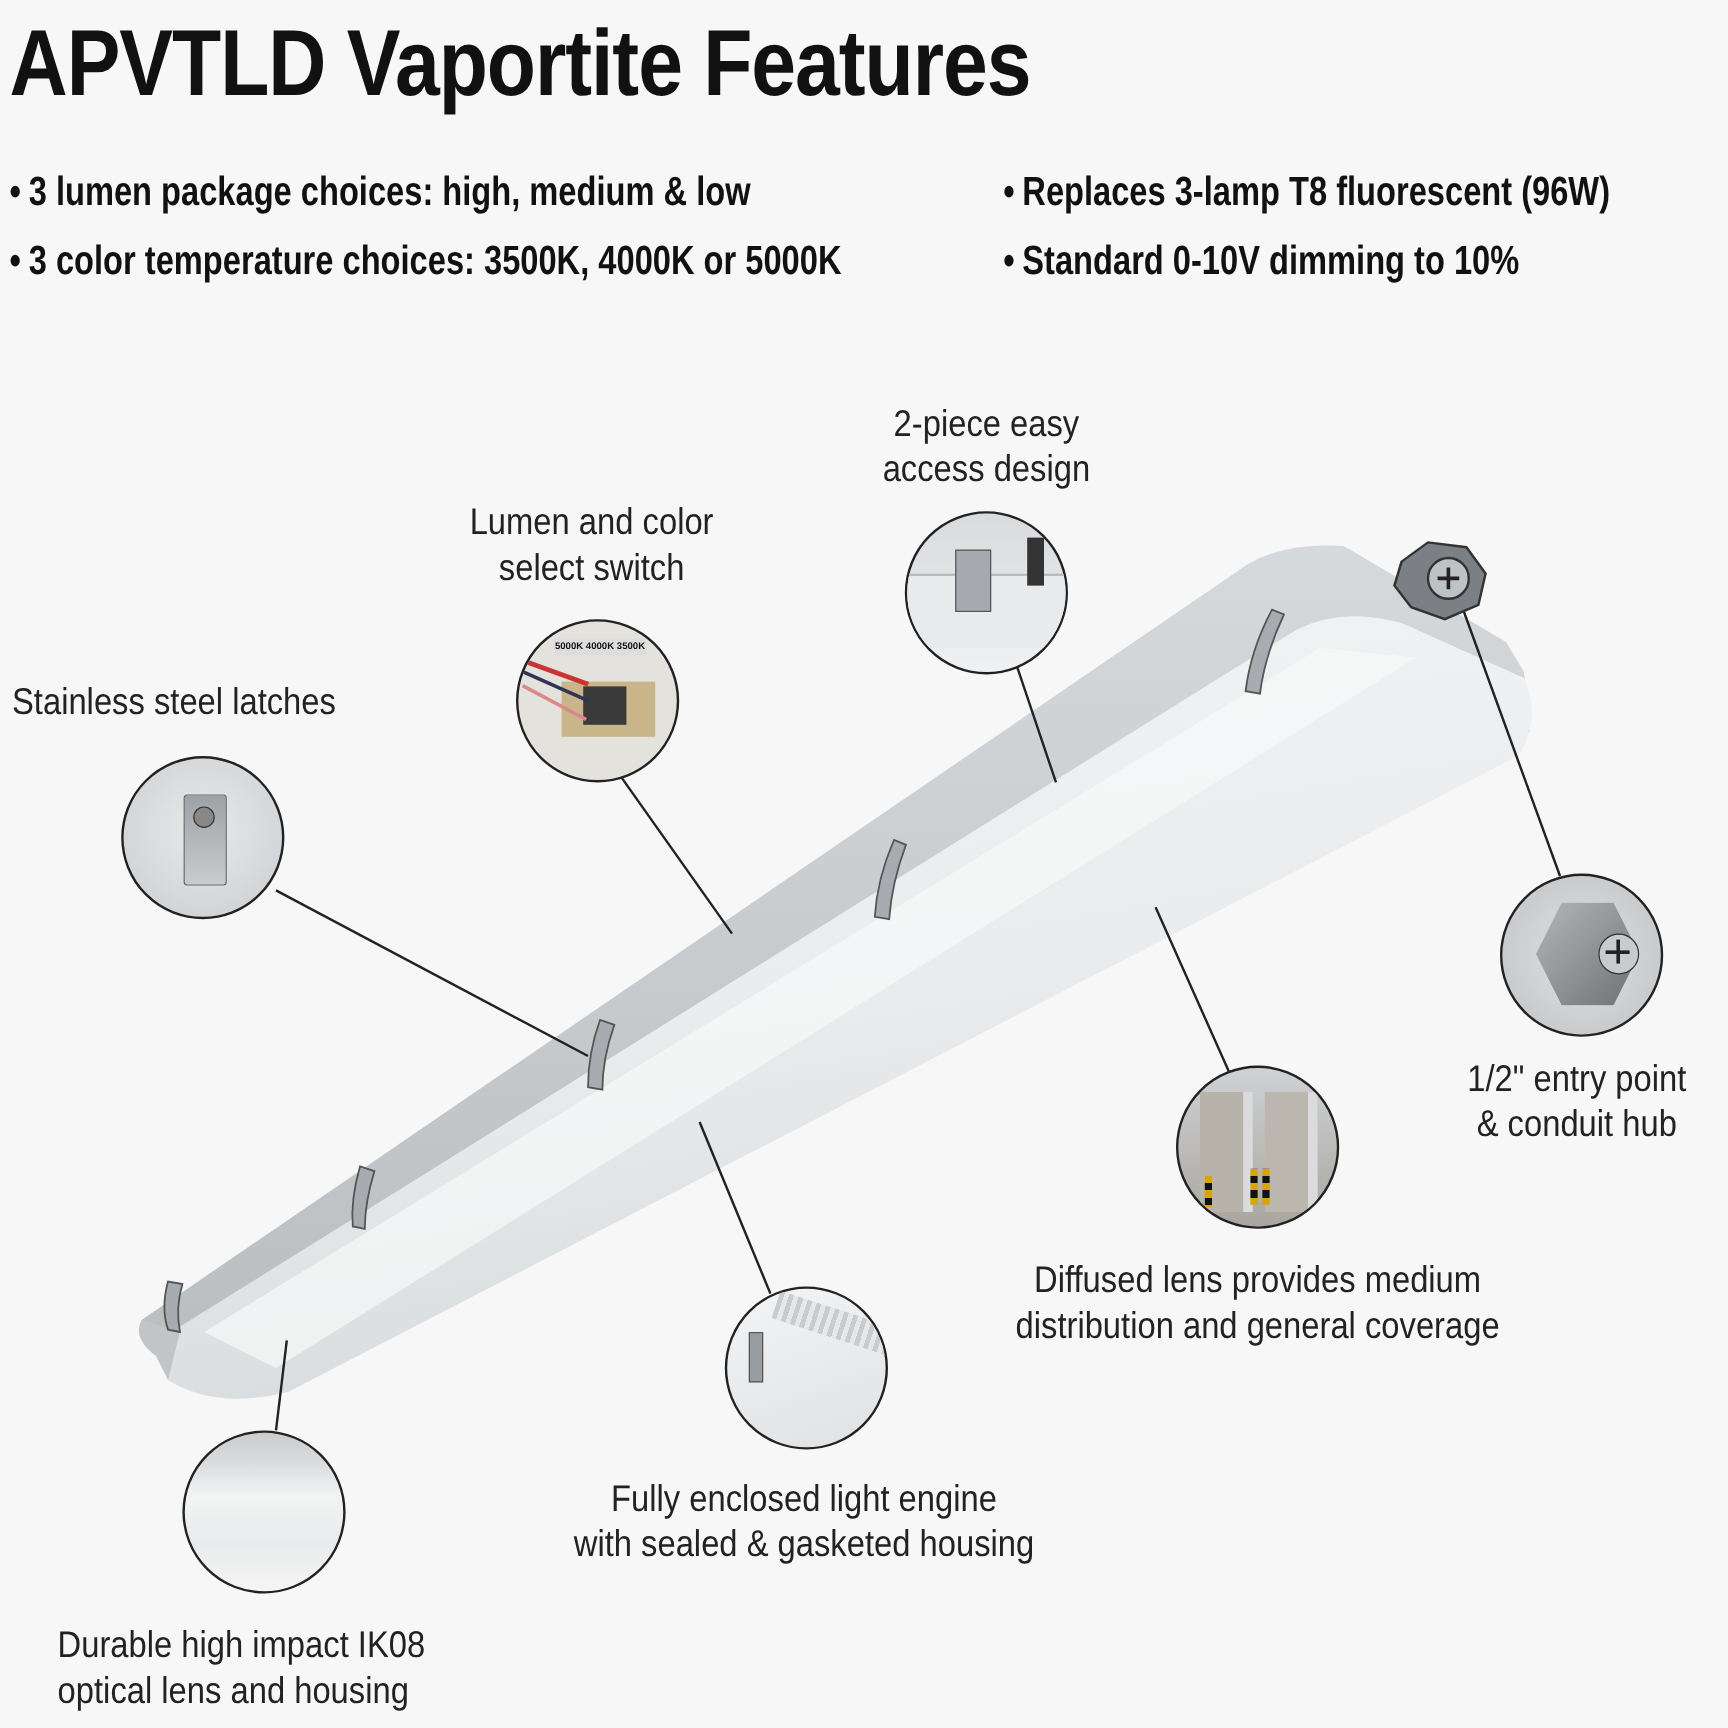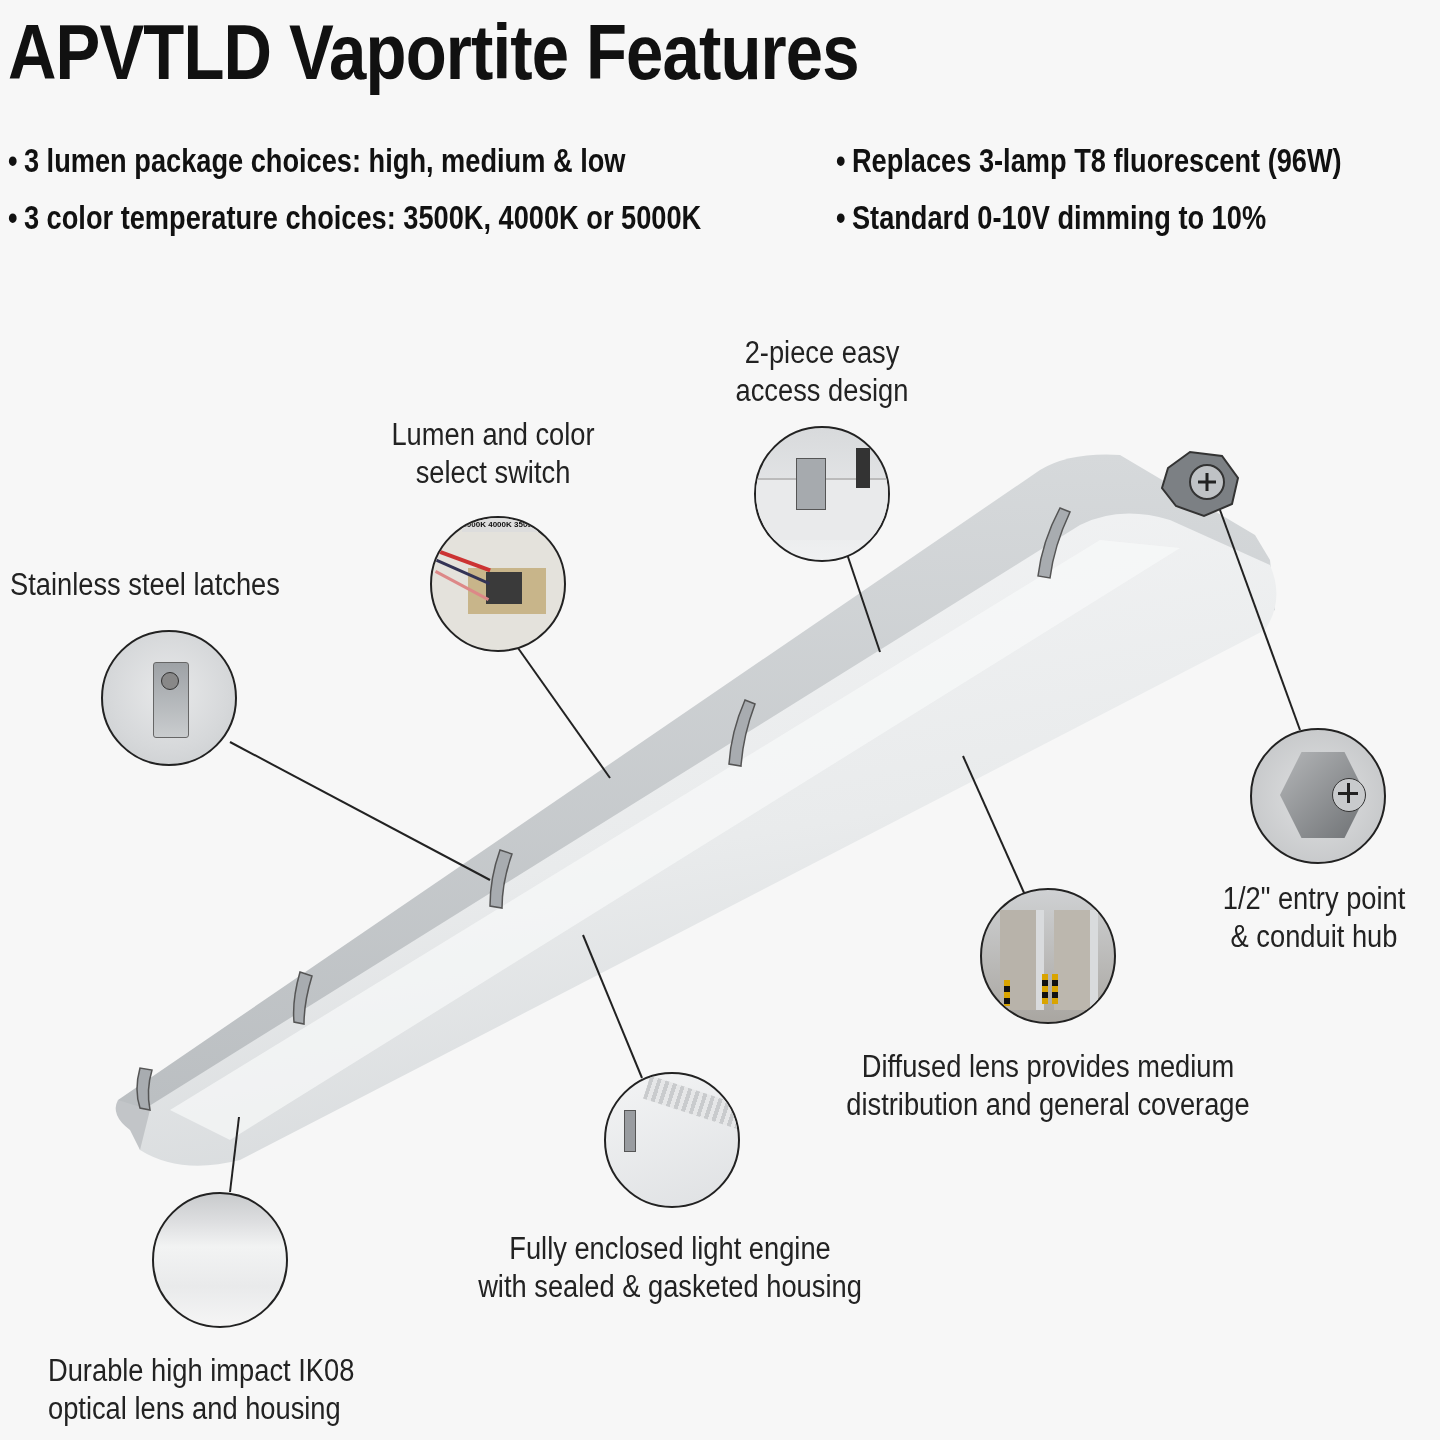--- a/index.html
+++ b/index.html
@@ -97,21 +97,21 @@
     <line x1="239" y1="1117" x2="230" y2="1192"></line>
   </g>
 </svg>
 
 <div class="circle" style="left:101px;top:630px;width:136px;height:136px;background:radial-gradient(circle at 50% 45%, #e8e9ea 0, #d6d8da 60%, #c8cbcd 100%);">
   <div style="position:absolute;left:50px;top:30px;width:34px;height:74px;background:linear-gradient(#9ea2a6,#c9ccce);border:1px solid #666;border-radius:3px;"></div>
   <div style="position:absolute;left:58px;top:40px;width:16px;height:16px;border-radius:50%;background:#888;border:1px solid #333;"></div>
 </div>
 
 <div class="circle" style="left:430px;top:516px;width:136px;height:136px;background:#e4e2dc;">
-  <div style="position:absolute;left:30px;top:0;width:76px;font-size:8px;font-weight:bold;background:#ddd;text-align:center;line-height:14px;white-space:nowrap;overflow:hidden;">5000K 4000K 3500K</div>
+  <div style="position:absolute;left:30px;top:14px;width:76px;font-size:8px;font-weight:bold;background:#ddd;text-align:center;line-height:14px;white-space:nowrap;overflow:hidden;">5000K 4000K 3500K</div>
   <div style="position:absolute;left:36px;top:50px;width:78px;height:46px;background:#c8b58a;"></div>
   <div style="position:absolute;left:54px;top:54px;width:36px;height:32px;background:#3a3a3a;"></div>
   <div style="position:absolute;left:0;top:40px;width:60px;height:4px;background:#c33;transform:rotate(20deg);"></div>
   <div style="position:absolute;left:0;top:52px;width:60px;height:3px;background:#335;transform:rotate(24deg);"></div>
   <div style="position:absolute;left:0;top:66px;width:60px;height:3px;background:#d88;transform:rotate(28deg);"></div>
 </div>
 
 <div class="circle" style="left:754px;top:426px;width:136px;height:136px;background:linear-gradient(#d8dadc,#f0f1f2);">
   <div style="position:absolute;left:0;top:50px;width:136px;height:60px;background:#e9eaeb;border-top:2px solid #bbb;"></div>
   <div style="position:absolute;left:40px;top:30px;width:28px;height:50px;background:#a6aaae;border:1px solid #555;"></div>

